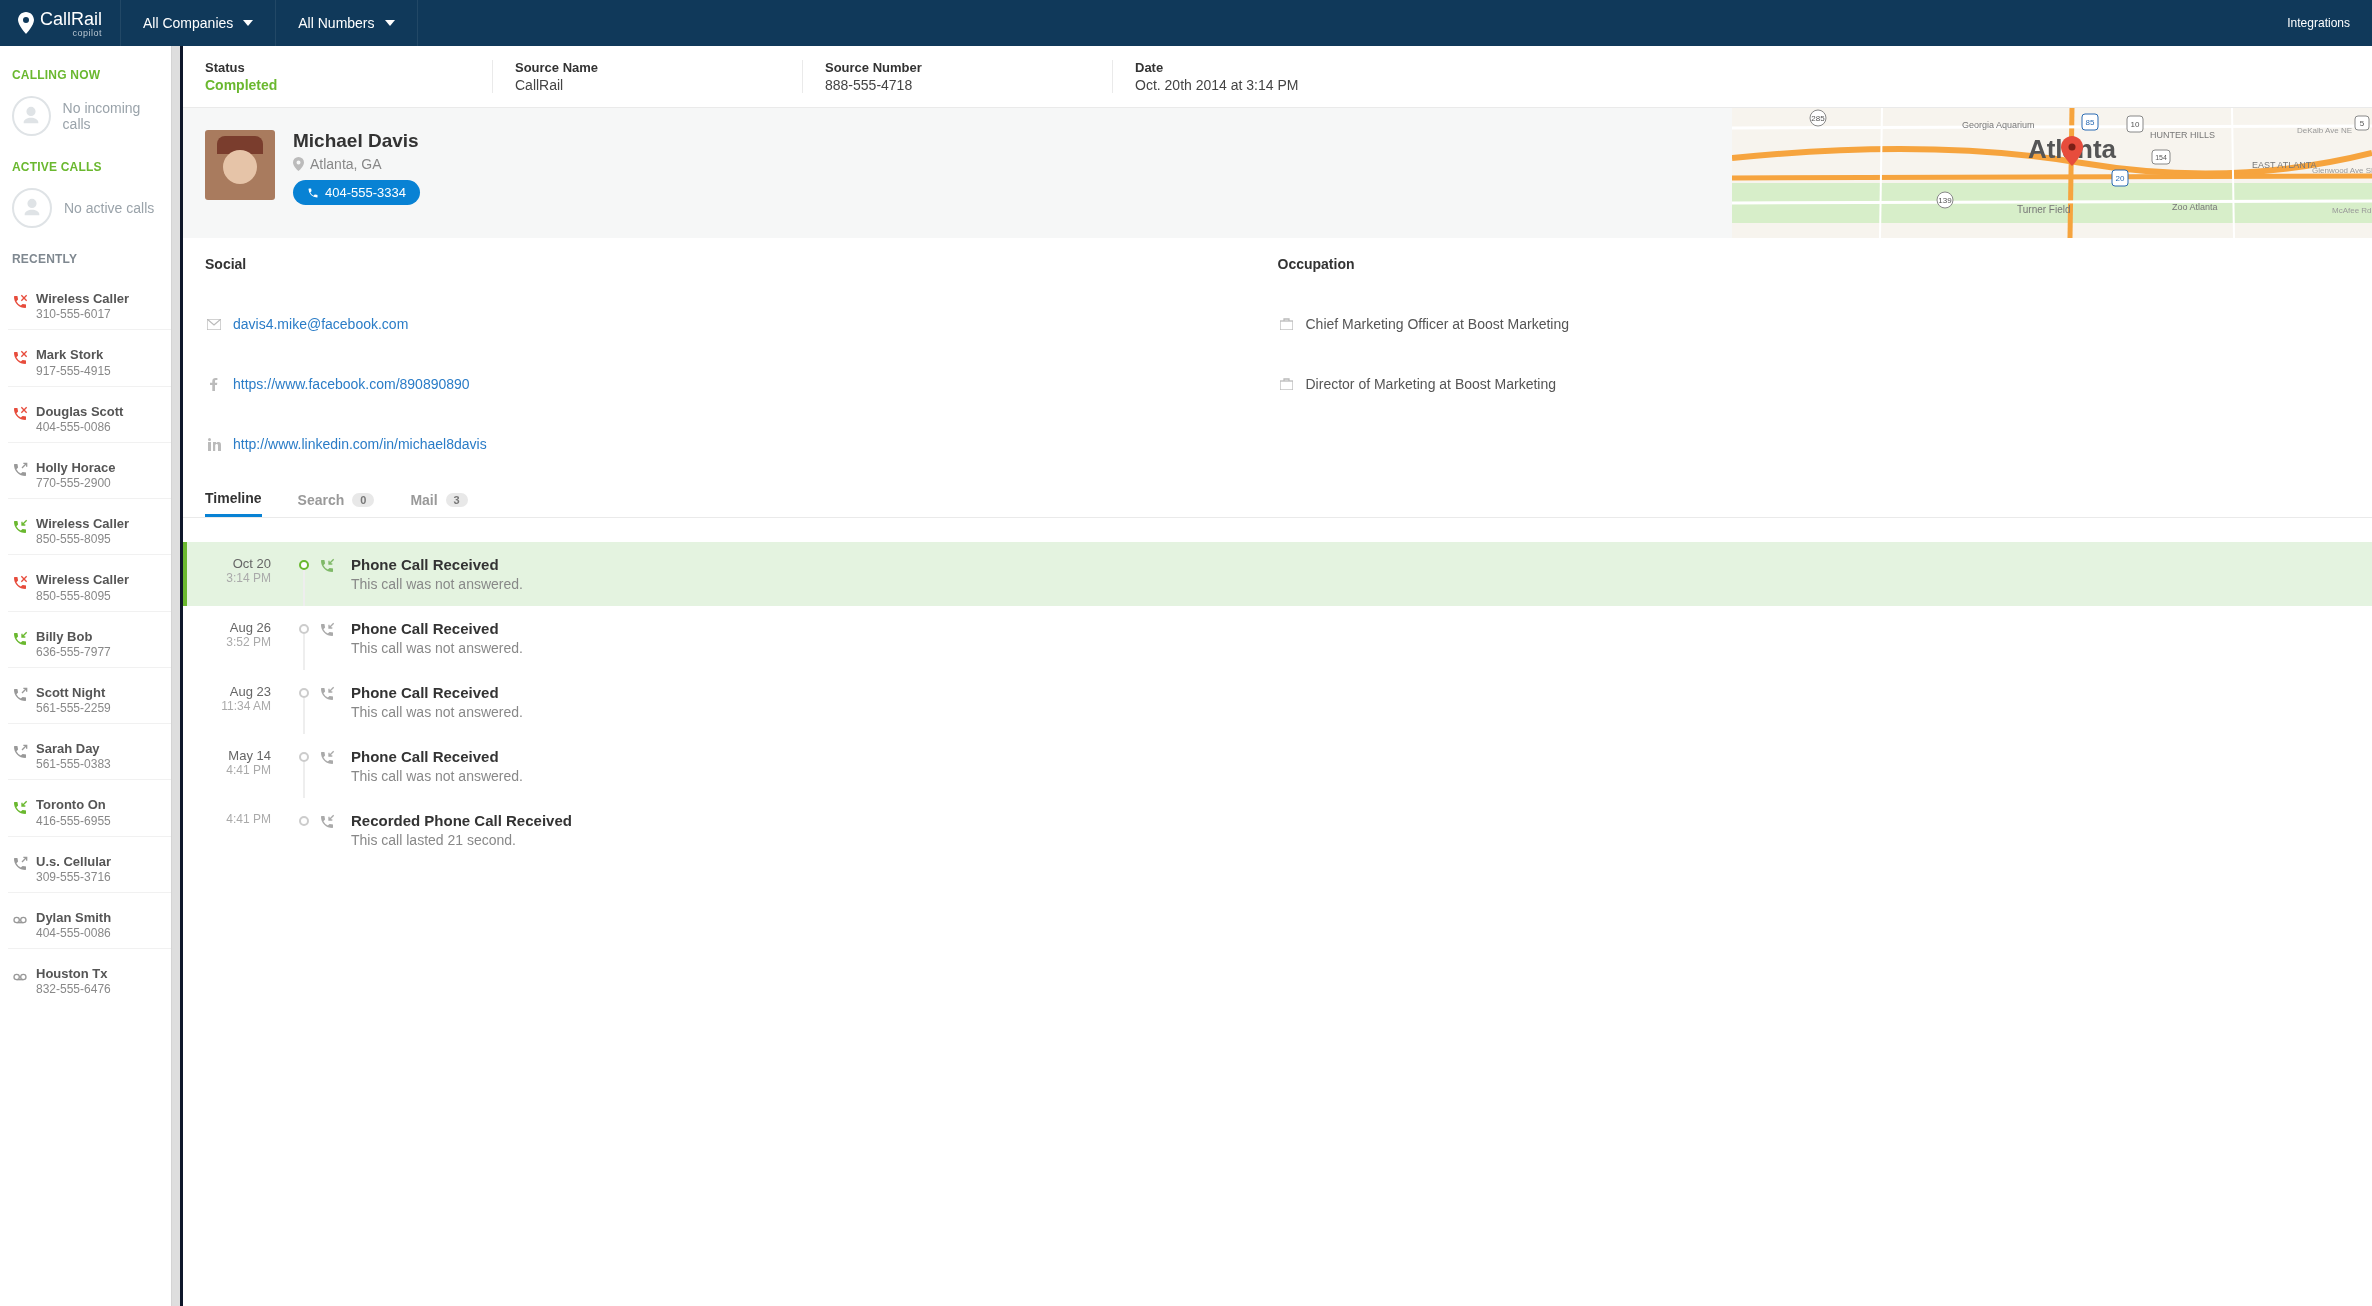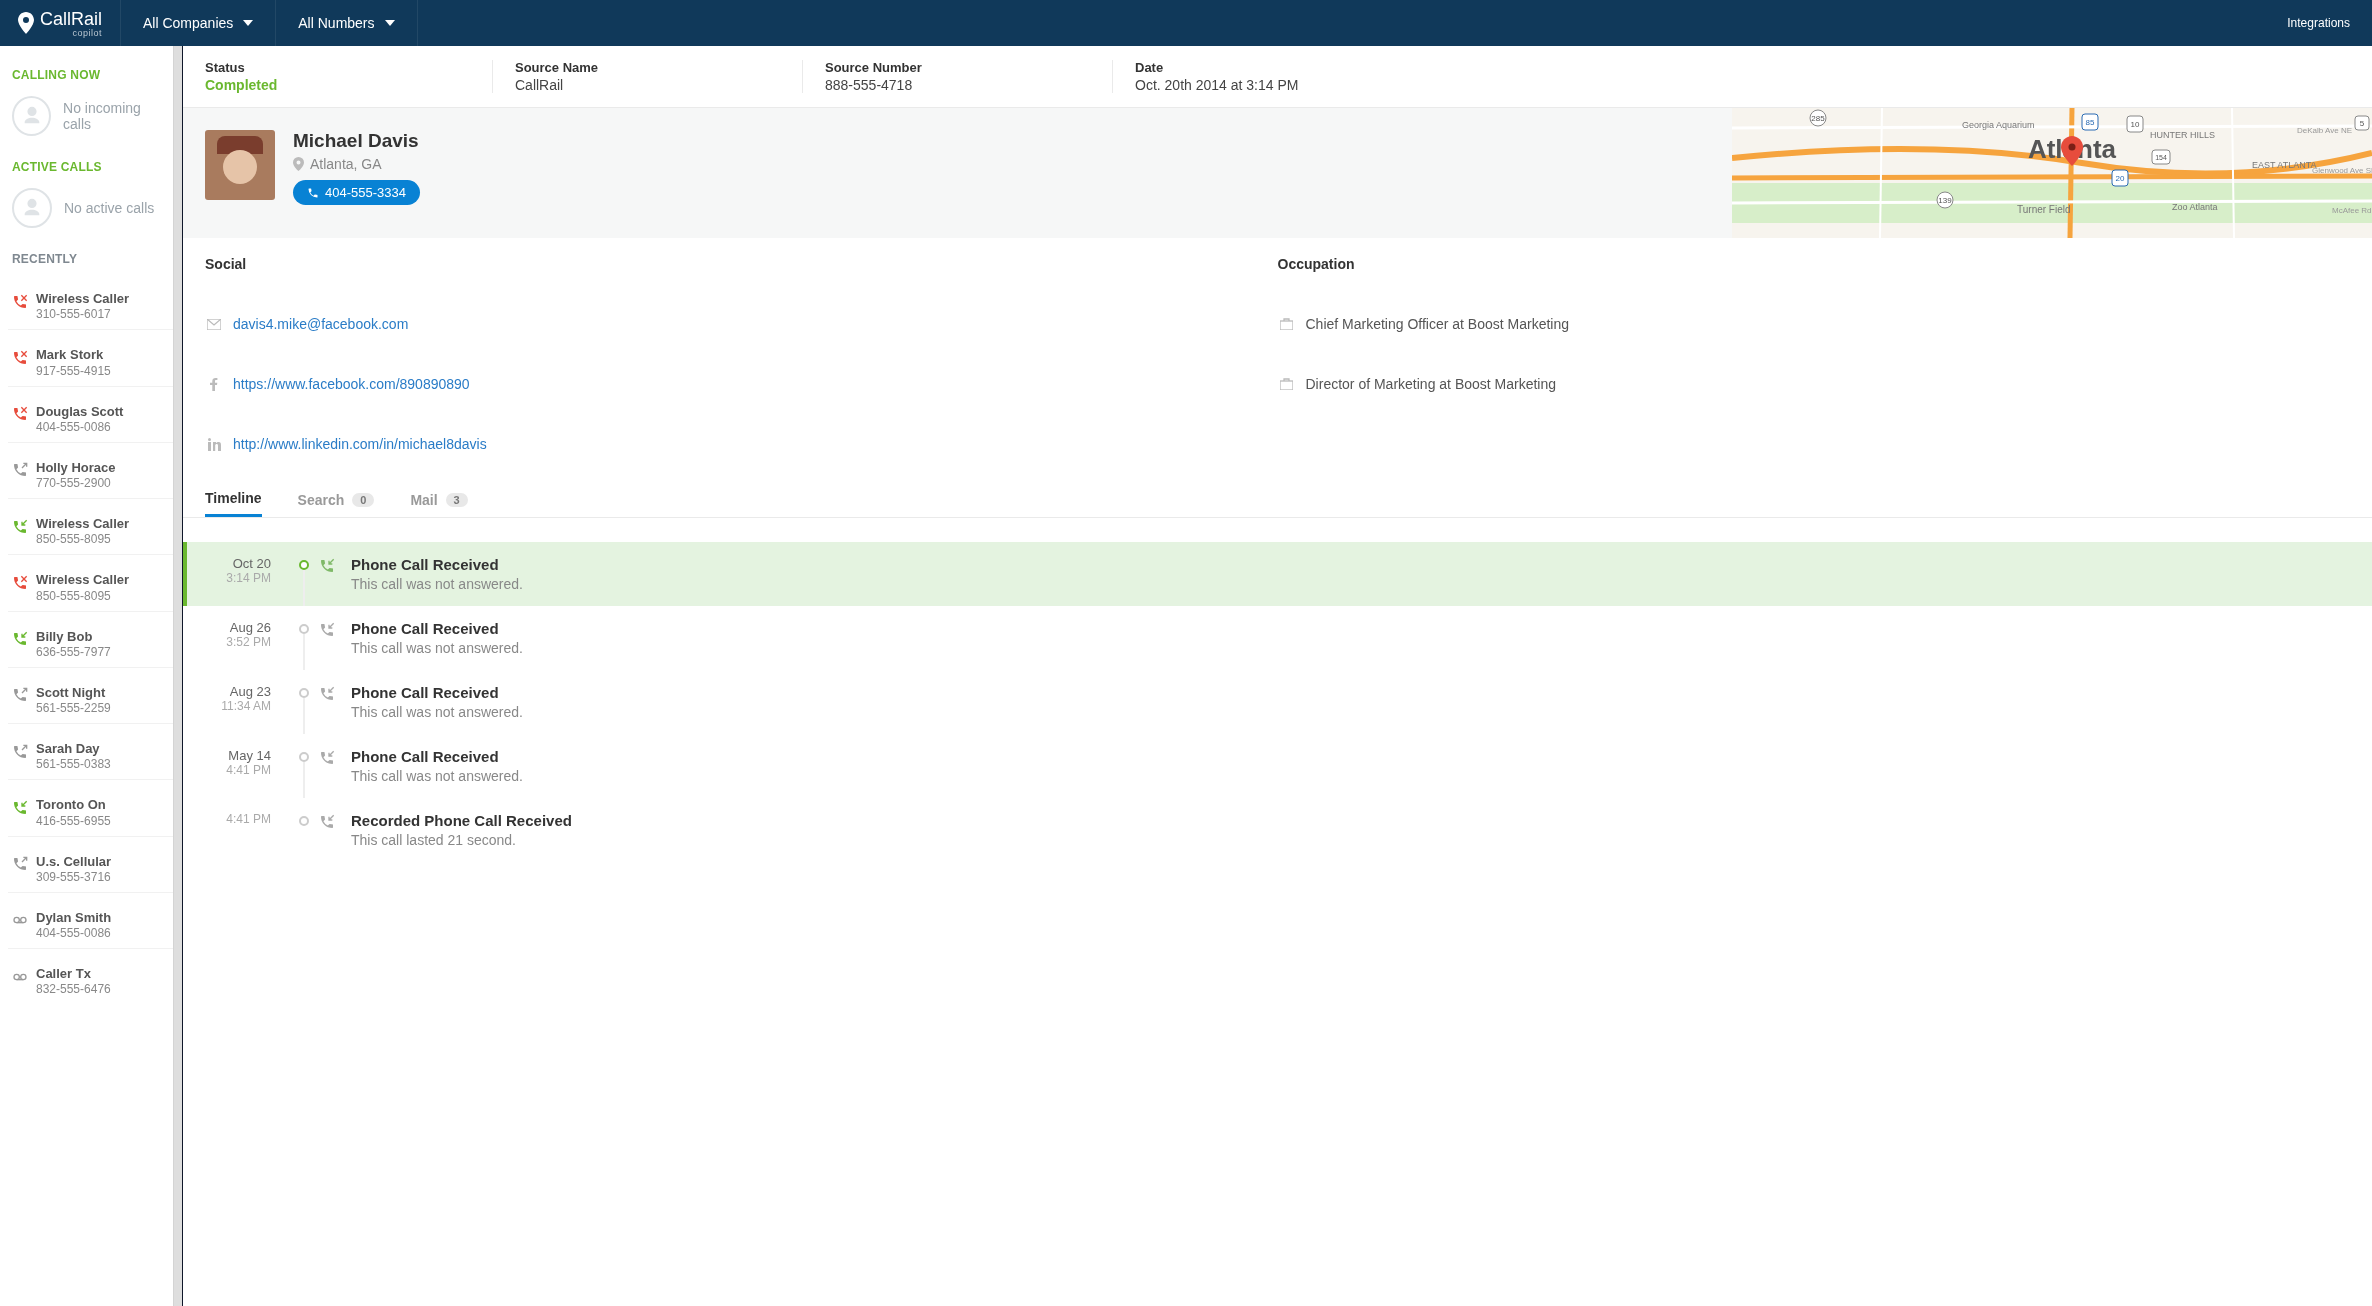--- a/index.html
+++ b/index.html
@@ -6,21 +6,21 @@
 body { font-family: -apple-system, BlinkMacSystemFont, "Segoe UI", Helvetica, Arial, sans-serif; font-size: 14px; color: #333; background: #fff; }
 .topbar { background: #10395a; color: #fff; height: 46px; display: flex; align-items: stretch; }
 .logo { display: flex; align-items: center; padding: 0 18px; font-size: 18px; font-weight: 400; border-right: 1px solid rgba(255,255,255,0.08); }
 .logo svg { margin-right: 6px; }
 .logo small { display: block; font-size: 9px; text-align: right; color: #b9c7d2; margin-top: -2px; letter-spacing: 0.5px; }
 .nav-item { display: flex; align-items: center; padding: 0 22px; border-right: 1px solid rgba(255,255,255,0.08); font-size: 14px; cursor: pointer; }
 .nav-item svg { margin-left: 10px; }
 .topbar-spacer { flex: 1; }
 .integrations { display: flex; align-items: center; padding: 0 22px; font-size: 12px; cursor: pointer; justify-content: center; }
 .layout { display: flex; height: calc(100vh - 46px); }
-.sidebar { width: 183px; background: #fff; border-right: 1px solid #0f172a; overflow-y: auto; padding: 12px 0; position: relative; }
+.sidebar { width: 183px; background: #fff; border-right: 3px solid #0f172a; overflow-y: auto; padding: 12px 0; position: relative; }
 .sidebar::after { content: ""; position: absolute; right: 0; top: 0; bottom: 0; width: 8px; background: #dedede; border-left: 1px solid #d4d4d4; }
 .sidebar-section-title { font-size: 12px; font-weight: 700; padding: 10px 12px 8px; letter-spacing: 0.2px; }
 .green { color: #6ab82f; }
 .gray { color: #7f8890; }
 .empty-row { display: flex; align-items: center; padding: 6px 12px 14px; color: #9aa3aa; font-size: 14px; }
 .avatar-ph { width: 40px; height: 40px; border-radius: 50%; border: 2px solid #dfe3e6; margin-right: 12px; display: flex; align-items: center; justify-content: center; }
 .recent-list { padding: 0 8px 0 8px; }
 .recent-item { display: flex; align-items: center; padding: 7px 4px; border-top: 1px solid #f1f1f1; cursor: pointer; }
 .recent-item:first-child { border-top: none; }
 .call-icon { width: 16px; height: 16px; margin-right: 8px; flex-shrink: 0; }
@@ -302,21 +302,21 @@
           <span class="call-icon">
             <svg viewBox="0 0 24 24" width="16" height="16">
               <g fill="none" stroke="#999" stroke-width="2">
                 <circle cx="7" cy="12" r="4"></circle>
                 <circle cx="17" cy="12" r="4"></circle>
                 <line x1="7" y1="16" x2="17" y2="16"></line>
               </g>
             </svg>
           </span>
           <div class="recent-text">
-            <div class="recent-name">Caller Tx</div>
+            <div class="recent-name">Houston Tx</div>
             <div class="recent-num">832-555-6476</div>
           </div>
         </div>
       </div>
   </div>
 
   <div class="main">
     <div class="status-row">
       <div class="status-cell">
         <div class="status-label">Status</div>

